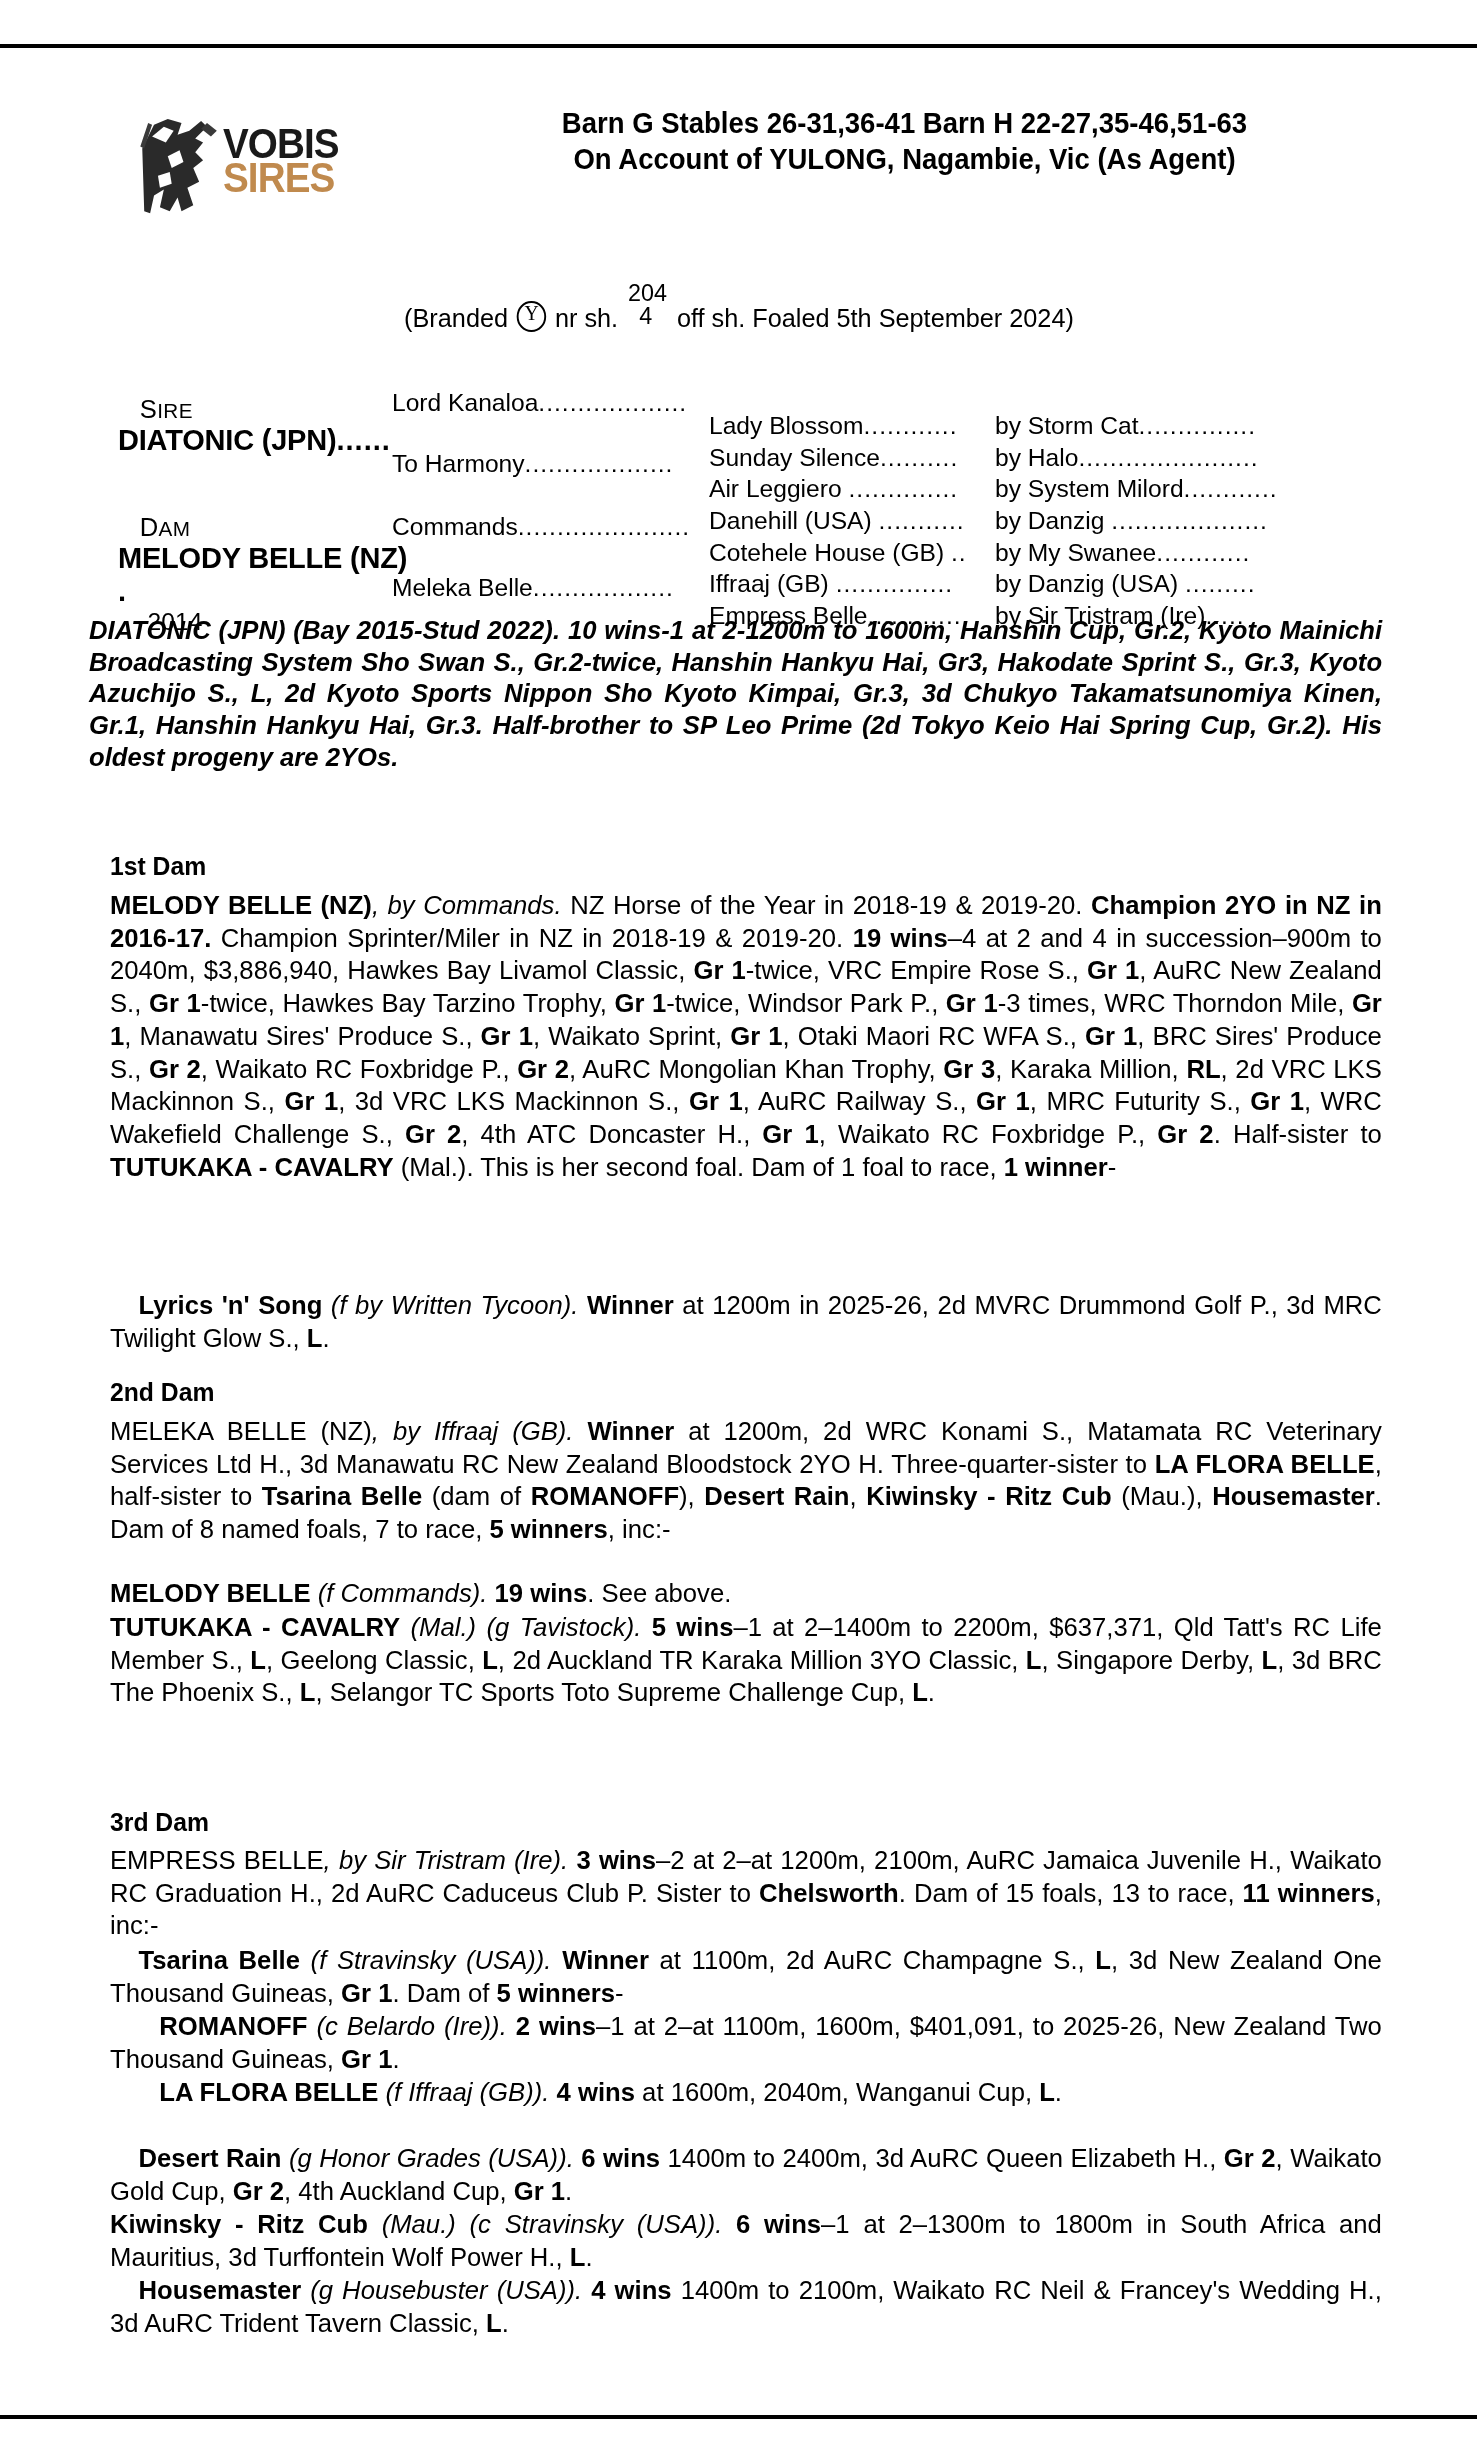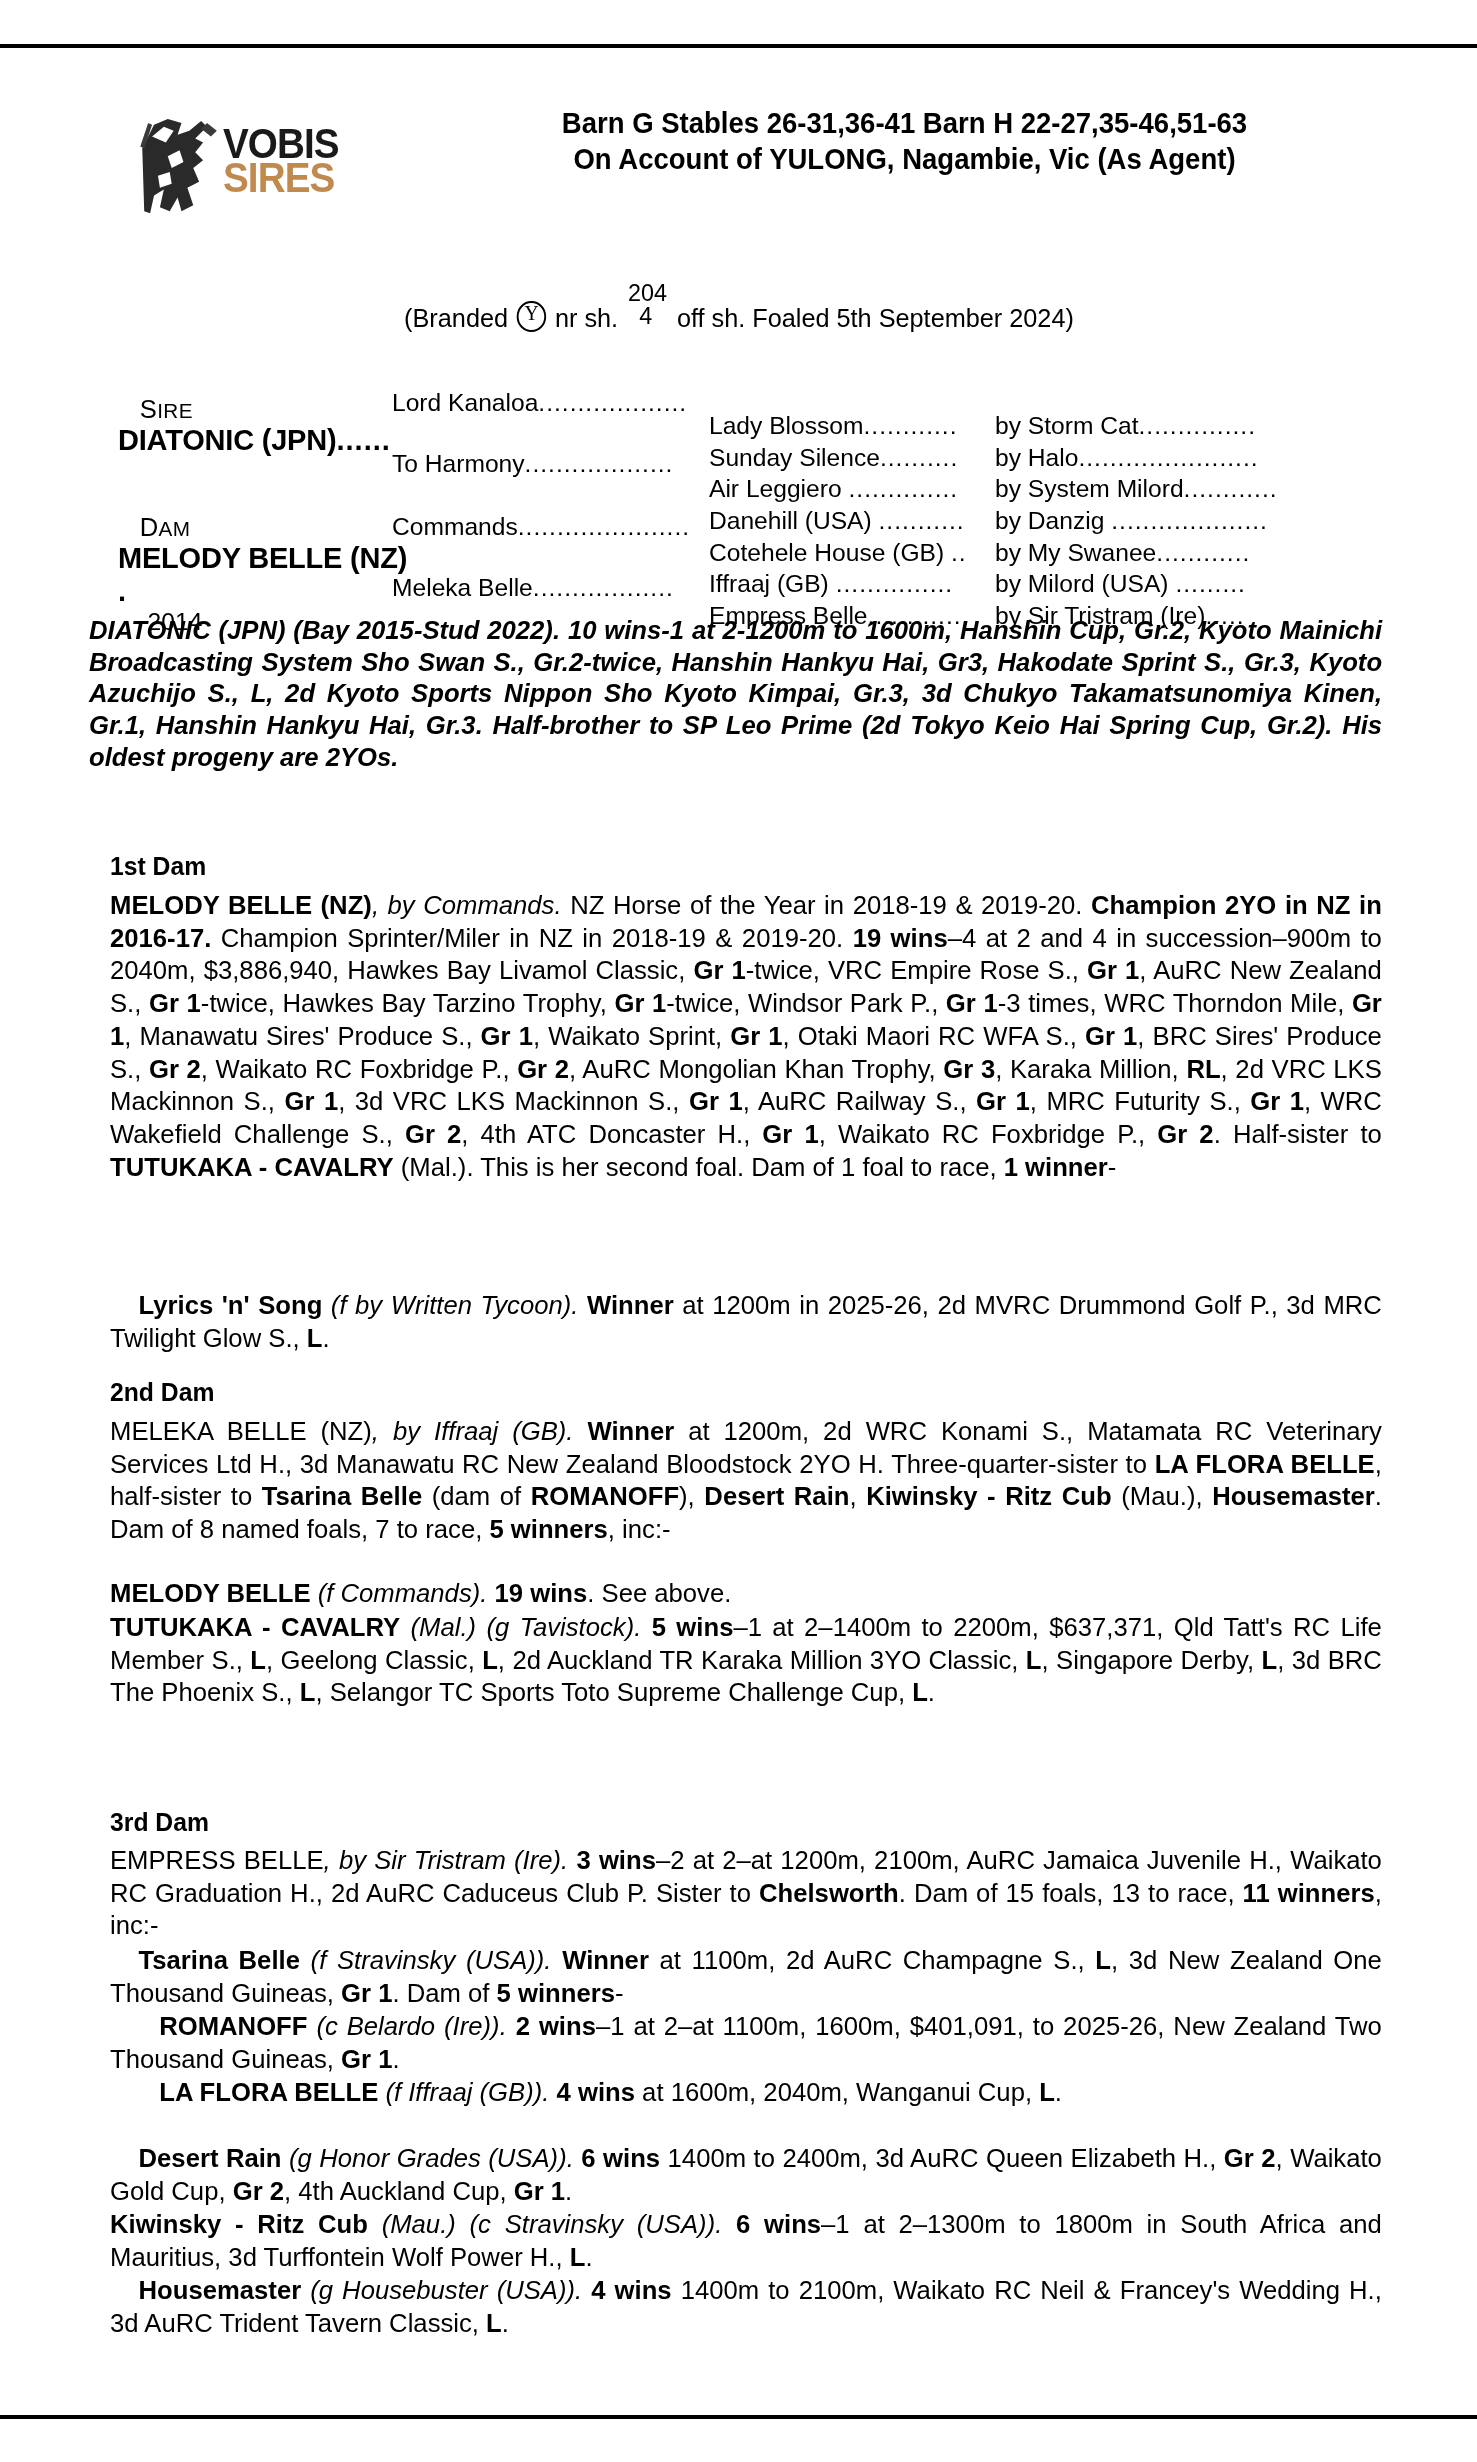--- a/index.html
+++ b/index.html
@@ -369,21 +369,21 @@
       <div class="ped-mid-row"><span>Commands</span><span class="dots">......................</span></div>
       <div class="ped-mid-row"><span>Meleka Belle</span><span class="dots">..................</span></div>
     </div>
 
     <div class="ped-col-right">
       <div class="ped-gp-row" style="top:37px"><span class="gp-name"><span>Lady Blossom</span><span class="dots">............</span></span><span class="gp-by"><span>by Storm Cat</span><span class="dots">...............</span></span></div>
       <div class="ped-gp-row" style="top:69px"><span class="gp-name"><span>Sunday Silence</span><span class="dots">..........</span></span><span class="gp-by"><span>by Halo</span><span class="dots">.......................</span></span></div>
       <div class="ped-gp-row" style="top:100px"><span class="gp-name"><span>Air Leggiero</span> <span class="dots">..............</span></span><span class="gp-by"><span>by System Milord</span><span class="dots">............</span></span></div>
       <div class="ped-gp-row" style="top:132px"><span class="gp-name"><span>Danehill (USA)</span> <span class="dots">...........</span></span><span class="gp-by"><span>by Danzig</span> <span class="dots">....................</span></span></div>
       <div class="ped-gp-row" style="top:164px"><span class="gp-name"><span>Cotehele House (GB)</span> <span class="dots">..</span></span><span class="gp-by"><span>by My Swanee</span><span class="dots">............</span></span></div>
-      <div class="ped-gp-row" style="top:195px"><span class="gp-name"><span>Iffraaj (GB)</span> <span class="dots">...............</span></span><span class="gp-by"><span>by Milord (USA)</span> <span class="dots">.........</span></span></div>
+      <div class="ped-gp-row" style="top:195px"><span class="gp-name"><span>Iffraaj (GB)</span> <span class="dots">...............</span></span><span class="gp-by"><span>by Danzig (USA)</span> <span class="dots">.........</span></span></div>
       <div class="ped-gp-row" style="top:227px"><span class="gp-name"><span>Empress Belle</span><span class="dots">............</span></span><span class="gp-by"><span>by Sir Tristram (Ire)</span><span class="dots">.....</span></span></div>
     </div>
   </div>
 
   <div class="sire-para">DIATONIC (JPN) (Bay 2015-Stud 2022). 10 wins-1 at 2-1200m to 1600m, Hanshin Cup, Gr.2, Kyoto Mainichi Broadcasting System Sho Swan S., Gr.2-twice, Hanshin Hankyu Hai, Gr3, Hakodate Sprint S., Gr.3, Kyoto Azuchijo S., L, 2d Kyoto Sports Nippon Sho Kyoto Kimpai, Gr.3, 3d Chukyo Takamatsunomiya Kinen, Gr.1, Hanshin Hankyu Hai, Gr.3. Half-brother to SP Leo Prime (2d Tokyo Keio Hai Spring Cup, Gr.2). His oldest progeny are 2YOs.</div>
 
   <div class="section-head" style="top:851px">1st Dam</div>
 
   <div class="para" style="top:889px">
     <span style="margin-left:0"></span><b>MELODY BELLE (NZ)</b><i>, by Commands.</i><span> NZ Horse of the Year in 2018-19 &amp; 2019-20. <b>Champion 2YO in NZ in 2016-17.</b> Champion Sprinter/Miler in NZ in 2018-19 &amp; 2019-20. <b>19 wins</b>–4 at 2 and 4 in succession–900m to 2040m, $3,886,940, Hawkes Bay Livamol Classic, <b>Gr 1</b>-twice, VRC Empire Rose S., <b>Gr 1</b>, AuRC New Zealand S., <b>Gr 1</b>-twice, Hawkes Bay Tarzino Trophy, <b>Gr 1</b>-twice, Windsor Park P., <b>Gr 1</b>-3 times, WRC Thorndon Mile, <b>Gr 1</b>, Manawatu Sires' Produce S., <b>Gr 1</b>, Waikato Sprint, <b>Gr 1</b>, Otaki Maori RC WFA S., <b>Gr 1</b>, BRC Sires' Produce S., <b>Gr 2</b>, Waikato RC Foxbridge P., <b>Gr 2</b>, AuRC Mongolian Khan Trophy, <b>Gr 3</b>, Karaka Million, <b>RL</b>, 2d VRC LKS Mackinnon S., <b>Gr 1</b>, 3d VRC LKS Mackinnon S., <b>Gr 1</b>, AuRC Railway S., <b>Gr 1</b>, MRC Futurity S., <b>Gr 1</b>, WRC Wakefield Challenge S., <b>Gr 2</b>, 4th ATC Doncaster H., <b>Gr 1</b>, Waikato RC Foxbridge P., <b>Gr 2</b>. Half-sister to <b>TUTUKAKA - CAVALRY</b> (Mal.). This is her second foal. Dam of 1 foal to race, <b>1 winner</b>-</span>

